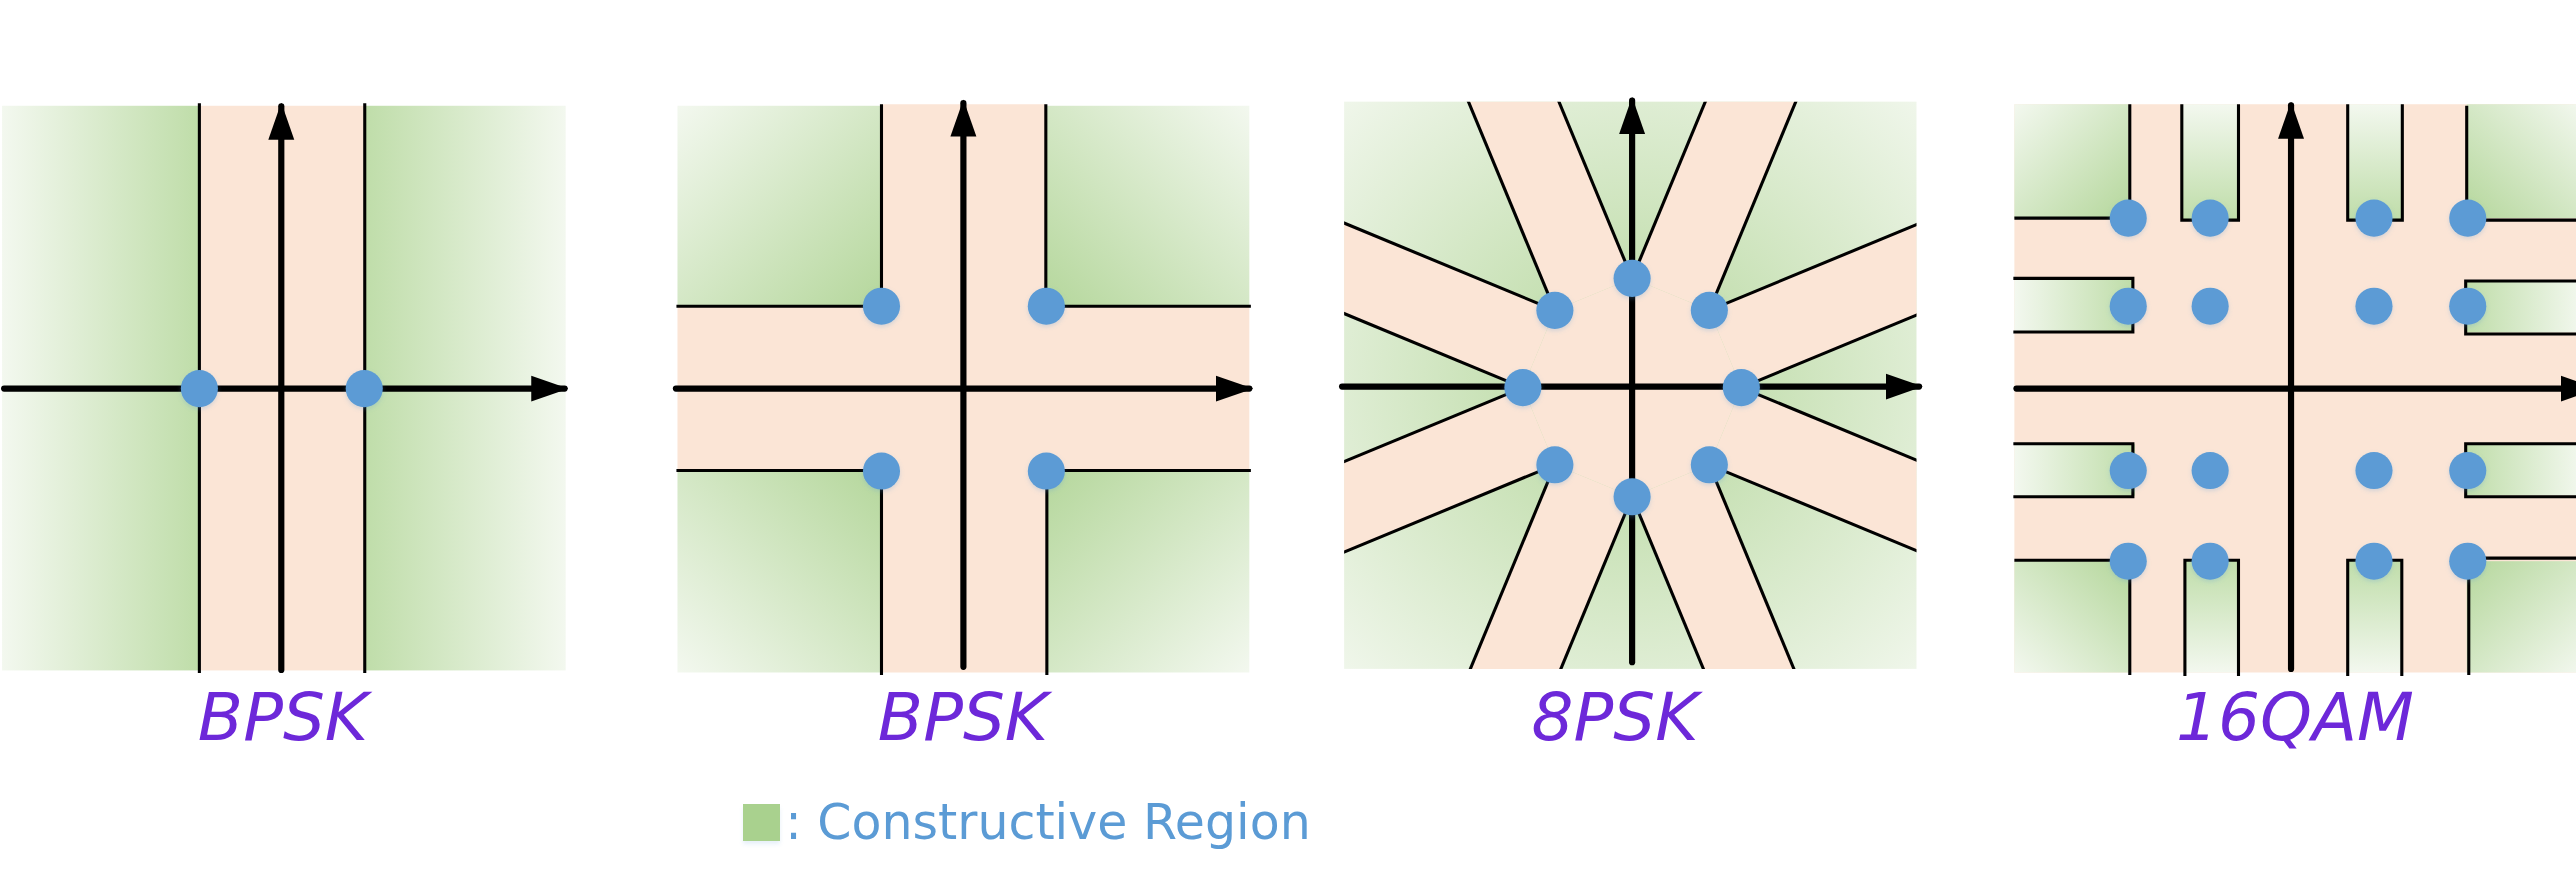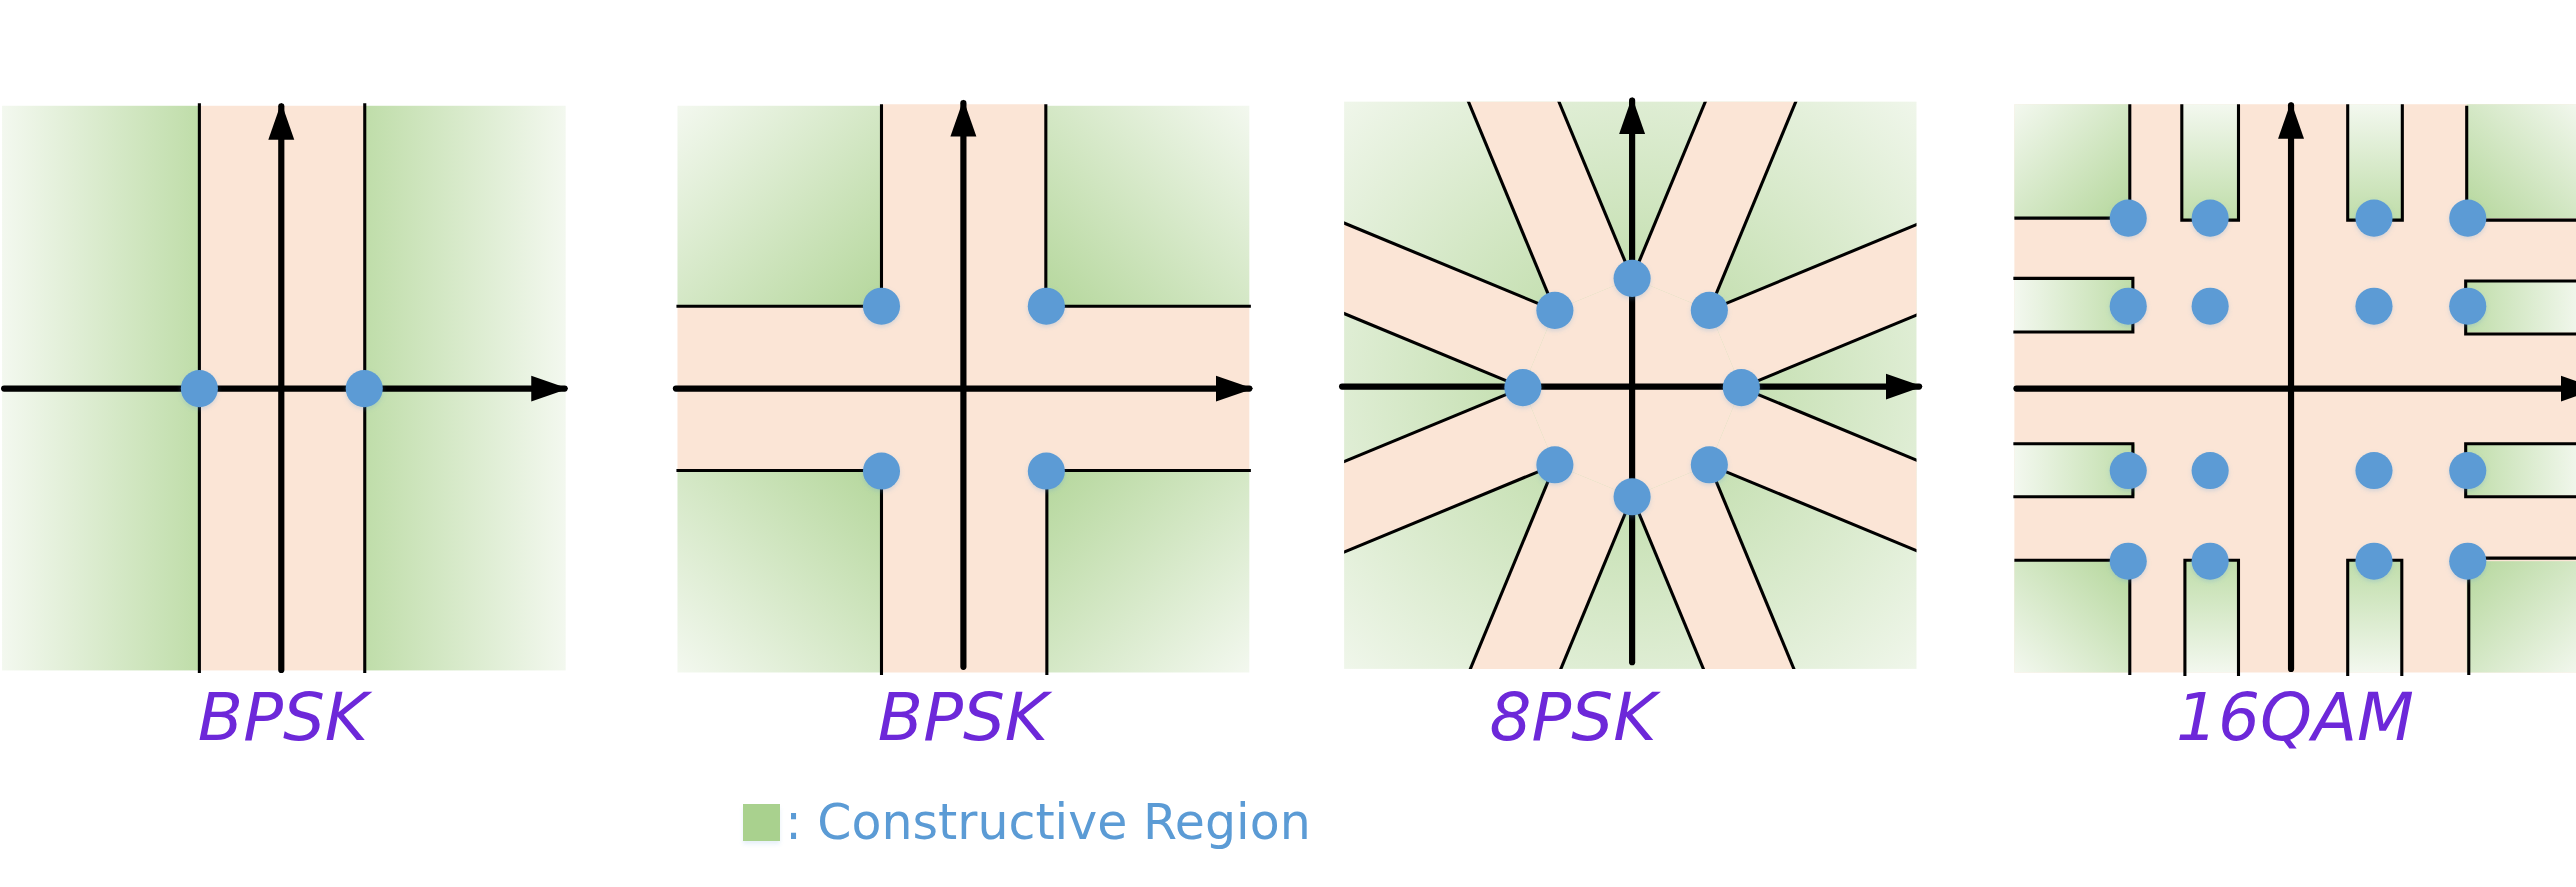--- a/index.html
+++ b/index.html
@@ -189,21 +189,21 @@
         <circle cx="4131" cy="1089" r="36" fill="#5b9bd5" filter="url(#shadow)"></circle>
         <circle cx="4290" cy="1089" r="36" fill="#5b9bd5" filter="url(#shadow)"></circle>
         <circle cx="4608" cy="1089" r="36" fill="#5b9bd5" filter="url(#shadow)"></circle>
         <circle cx="4790" cy="1089" r="36" fill="#5b9bd5" filter="url(#shadow)"></circle>
       </g>
   </g>
 </svg>
 
 <div class="label" style="left:283px">BPSK</div>
 <div class="label" style="left:963px">BPSK</div>
-<div class="label" style="left:1573px">8PSK</div>
+<div class="label" style="left:1615px">8PSK</div>
 <div class="label" style="left:2295px">16QAM</div>
 
 <div class="legend">
   <div class="legend-item">
     <span class="swatch" style="background:#a9d18e"></span>
     <span>: Constructive Region</span>
   </div>
 </div>
 
 

